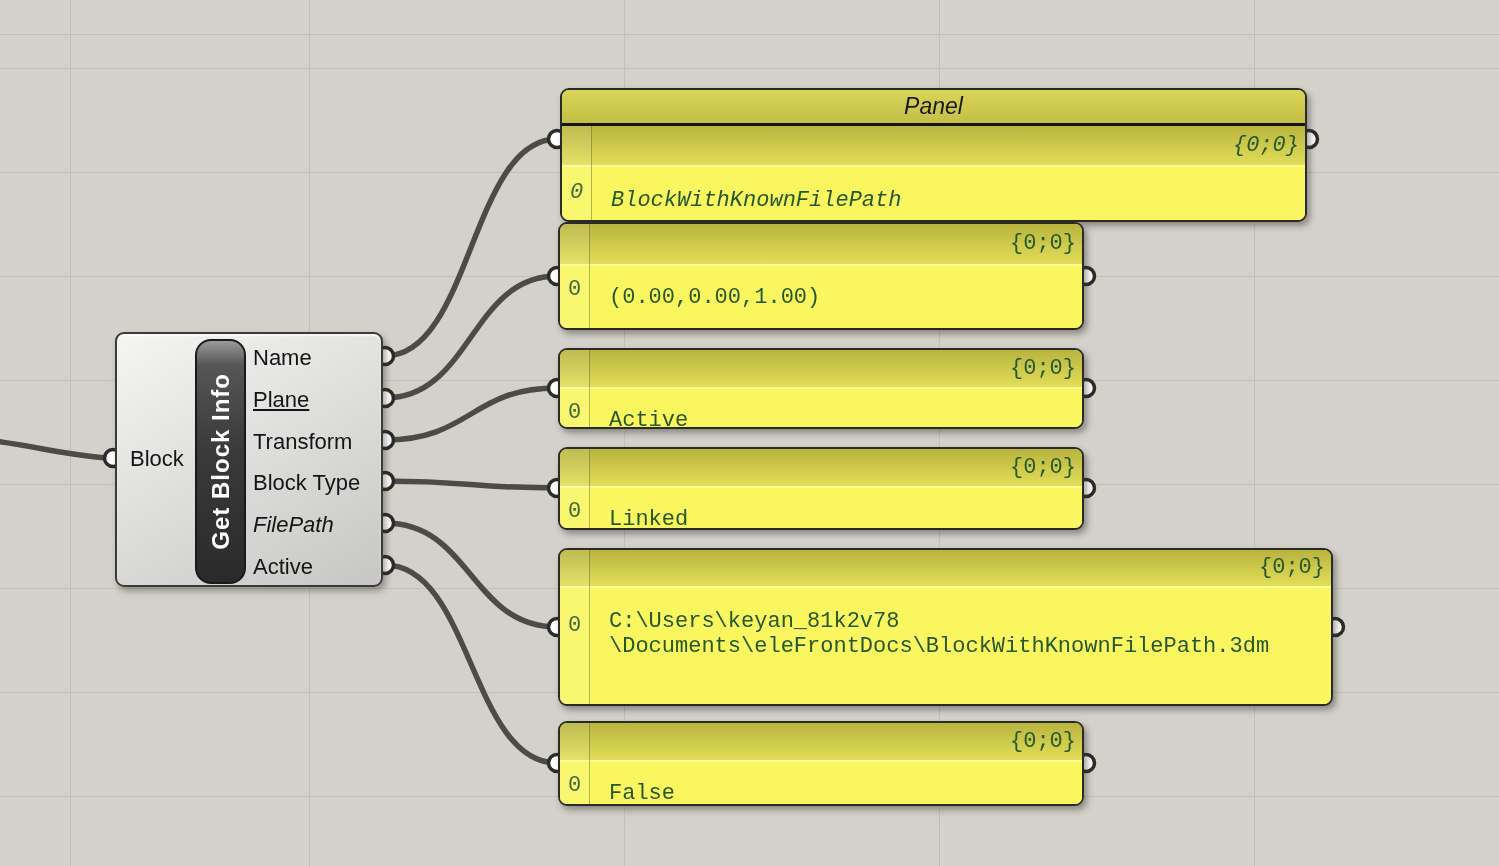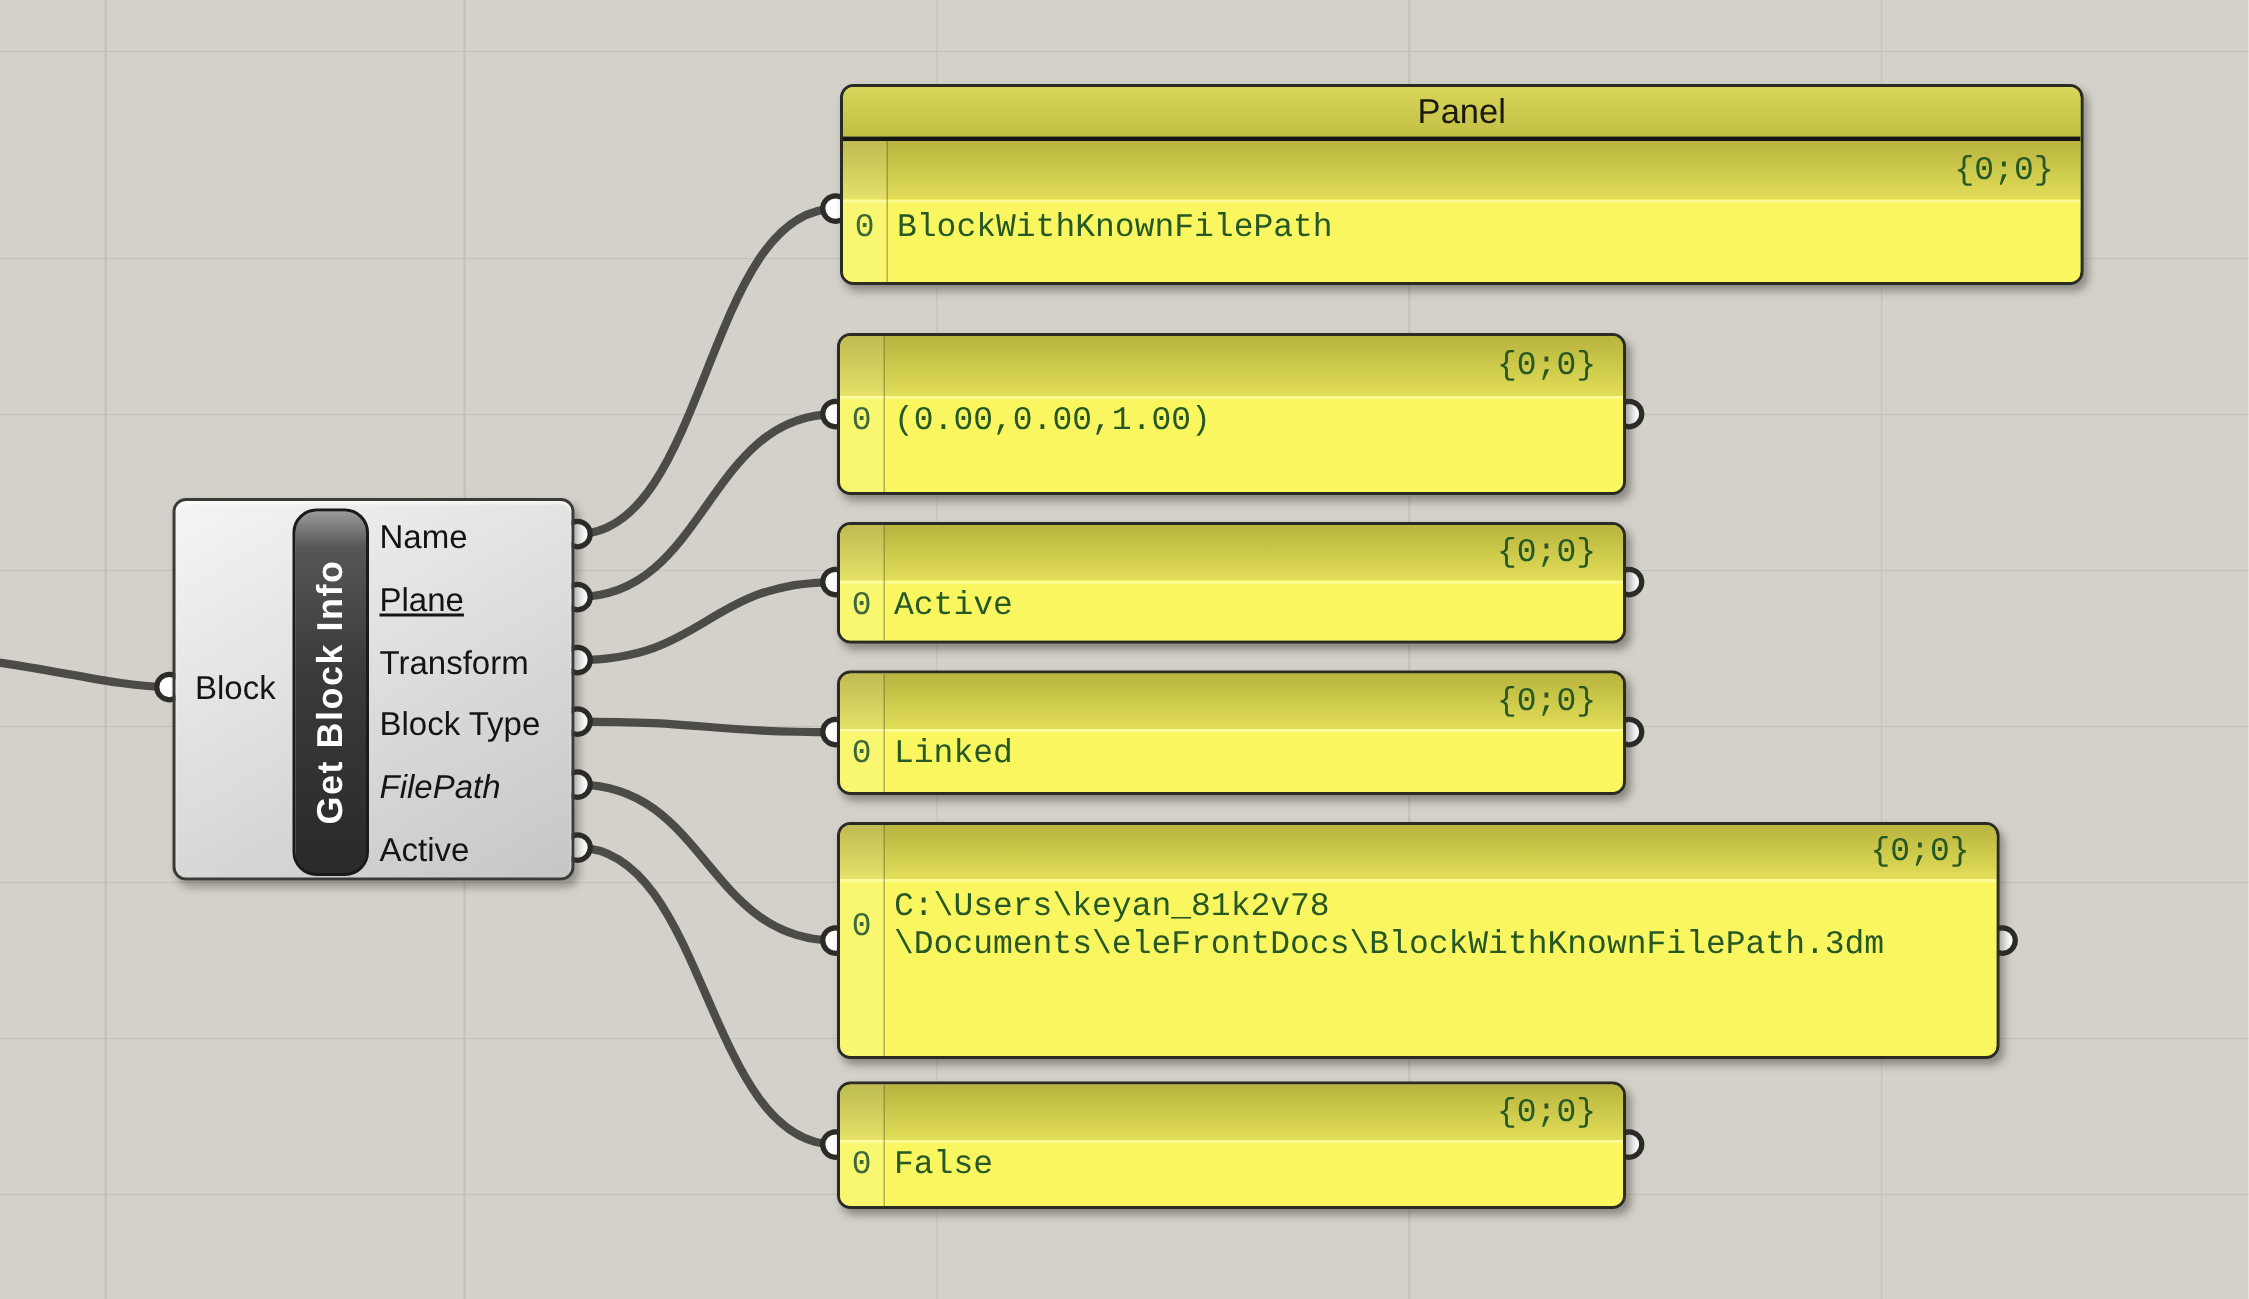--- a/index.html
+++ b/index.html
@@ -62,34 +62,34 @@
     text-align:center;font-size:23px;color:#191910;
     background:linear-gradient(#d9d559,#c3bf45);
   }
   .p-divider{height:3px;flex:none;background:#151512;}
   .p-header{
     flex:none;
     background:linear-gradient(#b8b43e,#e2de58);
     text-align:right;
     font-family:"Liberation Mono", monospace;
     font-size:22px;color:#265826;
-    padding-right:18px;box-sizing:border-box;
+    padding-right:6px;box-sizing:border-box;
   }
   .p-body{
     flex:1;position:relative;
     background:#f9f660;
     box-shadow:inset 0 2px 0 rgba(255,255,200,0.5);
   }
   .p-row{display:flex;align-items:center;padding-top:4px;}
   .p-idx{
     flex:none;width:29px;text-align:center;
     font-family:"Liberation Mono", monospace;
     font-size:22px;color:#265826;
   }
-  .p-lines{padding-left:7px;}
+  .p-lines{padding-left:20px;margin-top:17px;}
   .p-line{
     font-family:"Liberation Mono", monospace;
     font-size:22px;line-height:25px;color:#265826;
     white-space:pre;
   }
   .p-margin{
     position:absolute;left:0;width:29px;bottom:0;top:0;
     background:rgba(255,255,255,0.10);
     border-right:1px solid rgba(75,75,25,0.40);
     pointer-events:none;
@@ -139,21 +139,21 @@
     </div>
     <div class="c-label" style="left:13px;top:112px;">Block</div>
     <div class="c-label" style="left:136px;top:11px;">Name</div>
     <div class="c-label" style="left:136px;top:53px;text-decoration:underline;">Plane</div>
     <div class="c-label" style="left:136px;top:95px;">Transform</div>
     <div class="c-label" style="left:136px;top:136px;">Block Type</div>
     <div class="c-label" style="left:136px;top:178px;font-style:italic;">FilePath</div>
     <div class="c-label" style="left:136px;top:220px;">Active</div>
   </div>
 
-  <div class="panel" style="left:560px;top:56px;width:829px;height:134px;">
+  <div class="panel" style="left:560px;top:88px;width:747px;height:134px;font-style:italic;">
     <div class="p-title">Panel</div>
     <div class="p-divider"></div>
     <div class="p-header" style="height:39px;line-height:39px;">{0;0}</div>
     <div class="p-body">
       <div class="p-row" style="padding-top:6px;">
         <div class="p-idx">0</div>
         <div class="p-lines">
           <div class="p-line">BlockWithKnownFilePath</div>
         </div>
       </div>

